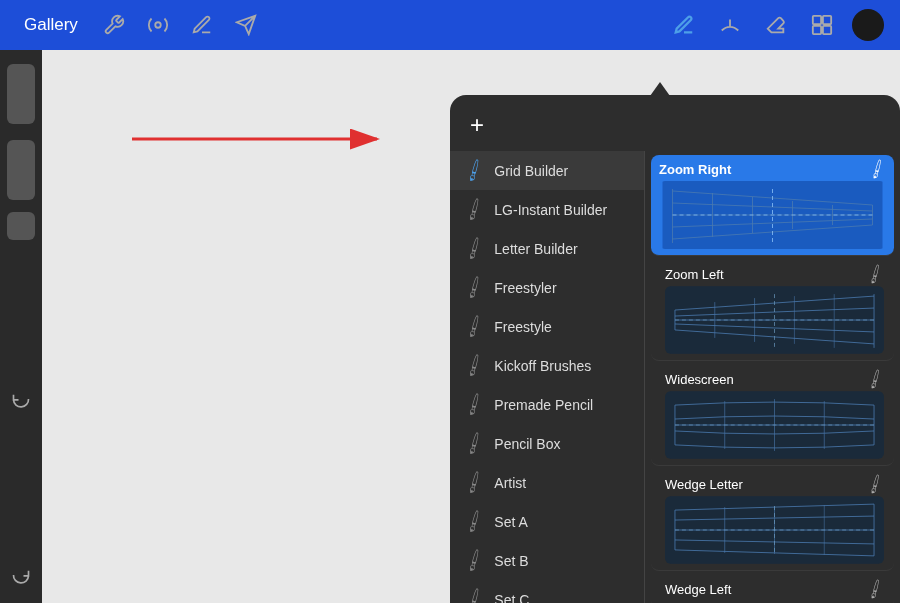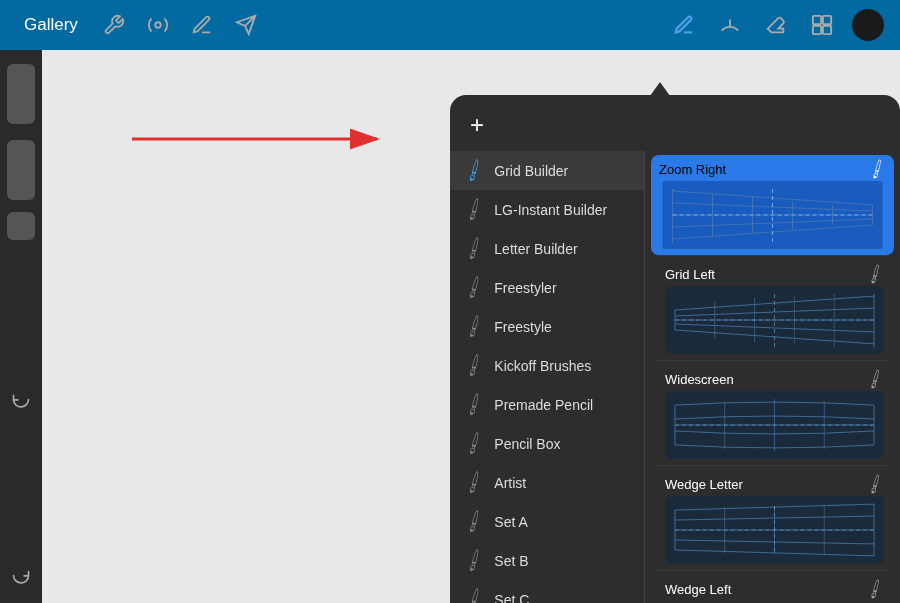--- a/index.html
+++ b/index.html
@@ -7,21 +7,21 @@
       width: 900px;
       height: 603px;
       overflow: hidden;
       font-family: -apple-system, BlinkMacSystemFont, 'Helvetica Neue', Arial, sans-serif;
       background: #1a1a1a;
     }
 
     
     .toolbar {
       height: 50px;
-      background: #0369a1;
+      background: #1d4ed8;
       display: flex;
       align-items: center;
       padding: 0 16px;
       gap: 12px;
     }
     .toolbar-left {
       display: flex;
       align-items: center;
       gap: 12px;
       flex: 1;
@@ -244,22 +244,22 @@
       align-items: center;
       justify-content: space-between;
       margin-bottom: 4px;
     }
     .preview-name {
       color: #fff;
       font-size: 13px;
       font-weight: 500;
     }
     .preview-name.selected {
-      color: #000000;
-      font-weight: 400;
+      color: #ffffff;
+      font-weight: 700;
     }
     .preview-brush-icon {
       color: #aaa;
       font-size: 14px;
       transform: rotate(-30deg);
       display: inline-block;
     }
     .preview-brush-icon.selected {
       color: #fff;
     }
@@ -449,21 +449,21 @@
               <line x1="210" y1="24" x2="210" y2="44" class="grid-line" stroke="#6ab0ff" stroke-width="0.8"></line>
 
               <line x1="10" y1="34" x2="210" y2="34" stroke="#9acfff" stroke-width="0.7" stroke-dasharray="4,3"></line>
               <line x1="110" y1="8" x2="110" y2="62" stroke="#9acfff" stroke-width="0.7" stroke-dasharray="4,3"></line>
             </svg>
           </div>
         </div>
 
         <div class="preview-item" style="margin:4px 6px; border-radius:8px;">
           <div class="preview-item-header">
-            <span class="preview-name">Grid Left</span>
+            <span class="preview-name">Zoom Left</span>
             <span class="preview-brush-icon">🖌</span>
           </div>
           <div class="preview-canvas">
             <svg viewBox="0 0 220 68" xmlns="http://www.w3.org/2000/svg">
               <rect width="220" height="68" fill="#1a2a3a"></rect>
 
               <line x1="10" y1="24" x2="210" y2="10" stroke="#4a7ab0" stroke-width="0.8"></line>
               <line x1="10" y1="30" x2="210" y2="22" stroke="#4a7ab0" stroke-width="0.8"></line>
               <line x1="10" y1="34" x2="210" y2="34" stroke="#4a7ab0" stroke-width="0.8"></line>
               <line x1="10" y1="38" x2="210" y2="46" stroke="#4a7ab0" stroke-width="0.8"></line>

